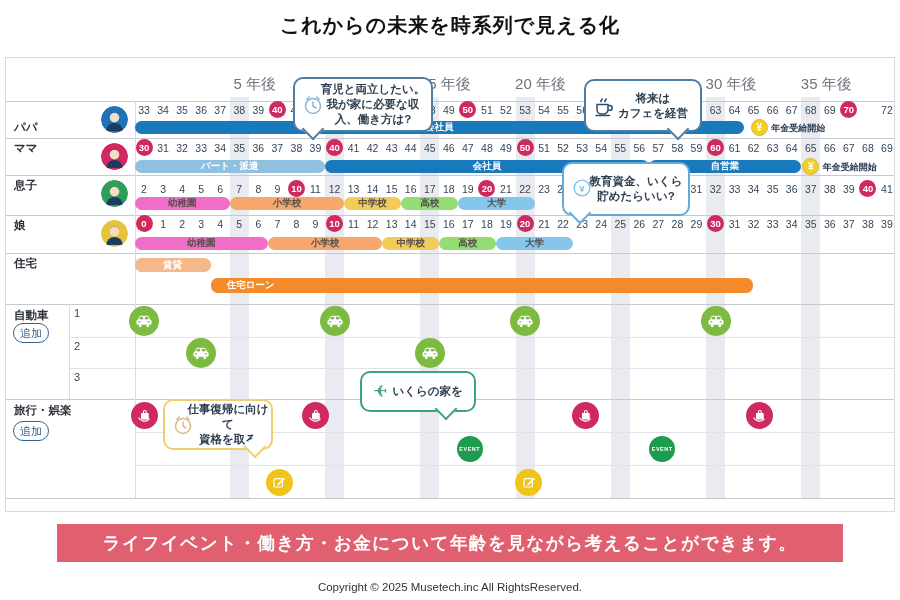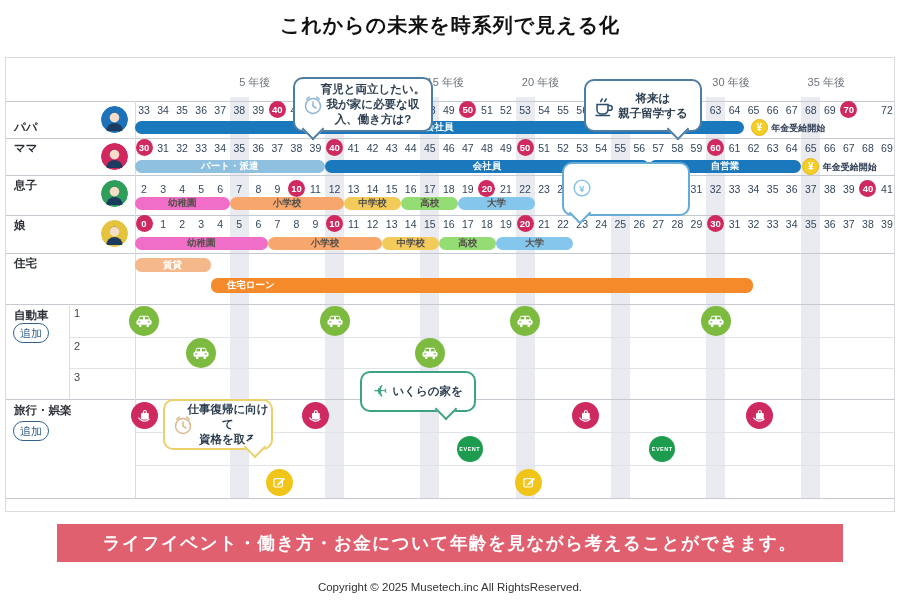--- a/index.html
+++ b/index.html
@@ -4,21 +4,21 @@
 <style>
   html,body{margin:0;padding:0;background:#fff;}
   body{width:900px;height:600px;position:relative;font-family:"Liberation Sans","DejaVu Sans",sans-serif;overflow:hidden;}
   #page-title{position:absolute;top:12px;left:0;width:900px;text-align:center;font-size:20px;font-weight:600;color:#111;letter-spacing:1px;}
   #panel{position:absolute;left:5px;top:57px;width:890px;height:455px;border:1px solid #d8dadd;background:#fff;box-sizing:border-box;}
   .abs{position:absolute;}
   .stripe{position:absolute;background:#e9ebf1;top:39px;height:401px;width:19px;z-index:0;}
   .hline{position:absolute;height:1px;background:#c6cad0;z-index:1;}
   .hline.sub{background:#e0e3e7;}
   .vline{position:absolute;width:1px;background:#d9dce0;z-index:1;}
-  .ruler-label{position:absolute;top:17px;transform:translateX(-50%);font-size:11px;color:#6e747c;z-index:2;white-space:nowrap;}
+  .ruler-label{position:absolute;top:17px;transform:translateX(-50%);font-size:15px;color:#6e747c;z-index:2;white-space:nowrap;}
   .row-label{position:absolute;left:8px;font-size:11.5px;font-weight:600;color:#2b2f36;z-index:2;white-space:nowrap;}
   .avatar{position:absolute;width:27px;height:27px;border-radius:50%;overflow:hidden;z-index:2;}
   .agecell{position:absolute;width:19px;text-align:center;font-size:10.5px;color:#33475c;font-weight:500;height:14px;line-height:14px;z-index:2;}
   .agecircle{position:absolute;width:17px;height:17px;border-radius:50%;color:#fff;font-size:9.5px;font-weight:bold;text-align:center;line-height:17px;z-index:3;}
   .bar{position:absolute;height:13px;border-radius:6.5px;z-index:2;display:flex;align-items:center;justify-content:center;font-size:9.5px;font-weight:bold;white-space:nowrap;overflow:hidden;}
   .coin{position:absolute;width:17px;height:17px;border-radius:50%;background:#f4cd27;border:1px solid #e5b71c;box-sizing:border-box;color:#fff;font-size:10px;font-weight:bold;text-align:center;line-height:15px;z-index:4;}
   .pension-label{position:absolute;font-size:9px;font-weight:600;color:#2b3a52;z-index:3;white-space:nowrap;}
   .subnum{position:absolute;font-size:11px;color:#444;z-index:2;}
   .add-btn{position:absolute;width:36px;height:20px;border:1.5px solid #33618f;border-radius:10px;background:#fff;color:#33618f;font-size:11px;line-height:17px;text-align:center;padding:0;cursor:pointer;z-index:2;font-family:inherit;}
   .gicon{position:absolute;border-radius:50%;z-index:3;display:flex;align-items:center;justify-content:center;}
@@ -401,28 +401,30 @@
   </div>
       <div class="bubble" style="left:578px;top:21px;width:114px;height:49px;border:2px solid #4e7ca3;">
     <div class="tail" style="left:84px;bottom:-7px;transform:rotate(45deg);border-right:2px solid #4e7ca3;border-bottom:2px solid #4e7ca3;"></div>
     <span class="bicon"><svg width="24" height="24" viewBox="0 0 24 24" fill="none" stroke="#2c4e6e" stroke-width="1.5">
             <path d="M5 10.5h11v5a4.5 4.5 0 01-4.5 4.5h-2A4.5 4.5 0 015 15.5z"></path>
             <path d="M16 11.5h1.8a2.4 2.4 0 010 4.8H16"></path>
             <path d="M4 21.5h13.5" stroke-linecap="round"></path>
             <path d="M8.7 7.5L10.2 5M12.7 7.5L14.2 5" stroke-linecap="round"></path>
           </svg></span>
     <div class="btext" style="padding-left:20px;">将来は
-親子留学する</div>
+カフェを経営</div>
   </div>
       <div class="bubble" style="left:556px;top:104px;width:124px;height:50px;border:2px solid #66abd8;">
     <div class="tail" style="left:8px;bottom:-7px;transform:rotate(45deg);border-right:2px solid #66abd8;border-bottom:2px solid #66abd8;"></div>
     <span class="bicon"><svg width="22" height="22" viewBox="0 0 24 24">
             <circle cx="12" cy="12" r="8.6" fill="none" stroke="#7fc0e8" stroke-width="1.5"></circle>
             <text x="12" y="16" font-size="10.5" fill="#7fc0e8" text-anchor="middle" font-weight="bold" font-family="Liberation Sans,sans-serif">¥</text>
           </svg></span>
+    <div class="btext" style="padding-left:20px;">教育資金、いくら
+貯めたらいい?</div>
   </div>
       <div class="bubble" style="left:354px;top:313px;width:112px;height:37px;border:2px solid #3da183;">
     <div class="tail" style="left:76px;bottom:-7px;transform:rotate(45deg);border-right:2px solid #3da183;border-bottom:2px solid #3da183;"></div>
     <span style="margin-right:5px;display:flex;">
           <span style="font-size:17px;color:#3da183;display:inline-block;transform:scaleX(-1);">✈</span>
         </span>
     <div class="btext" style="">いくらの家を</div>
   </div>
       <div class="bubble" style="left:157px;top:341px;width:106px;height:47px;border:2px solid #ecd06b;">
     <div class="tail" style="left:82px;bottom:-7px;transform:rotate(45deg);border-right:2px solid #ecd06b;border-bottom:2px solid #ecd06b;"></div>

